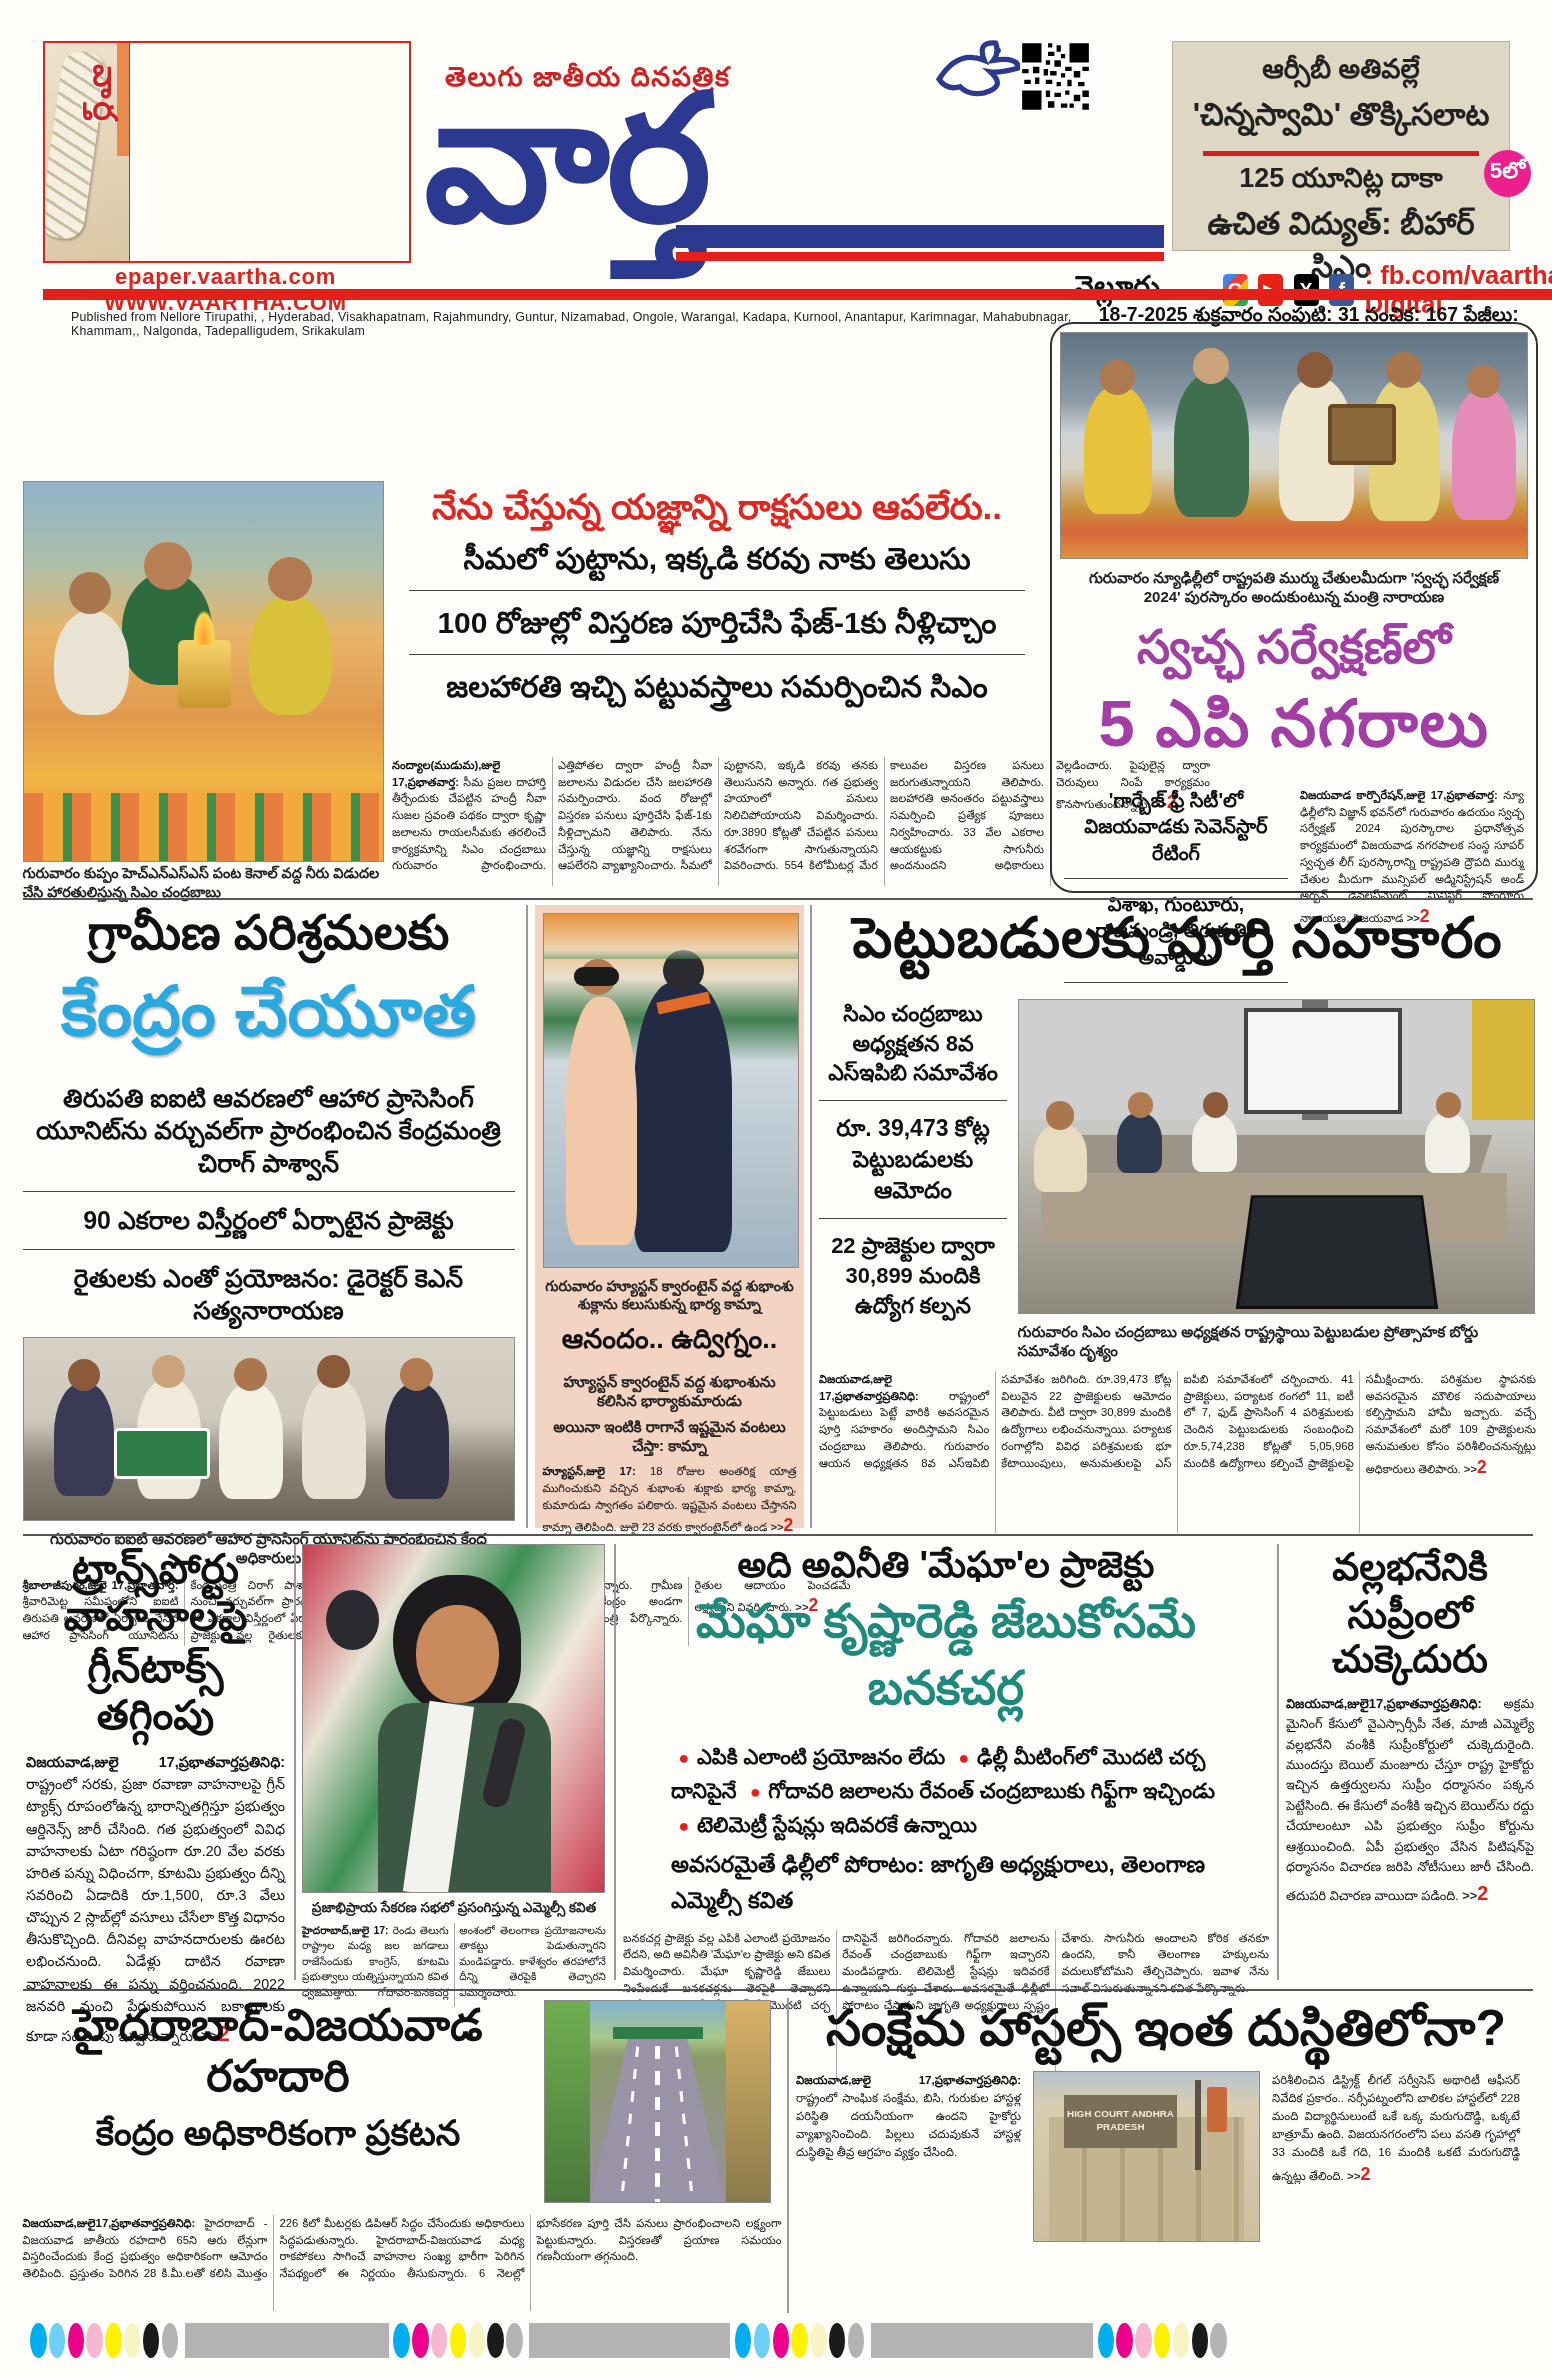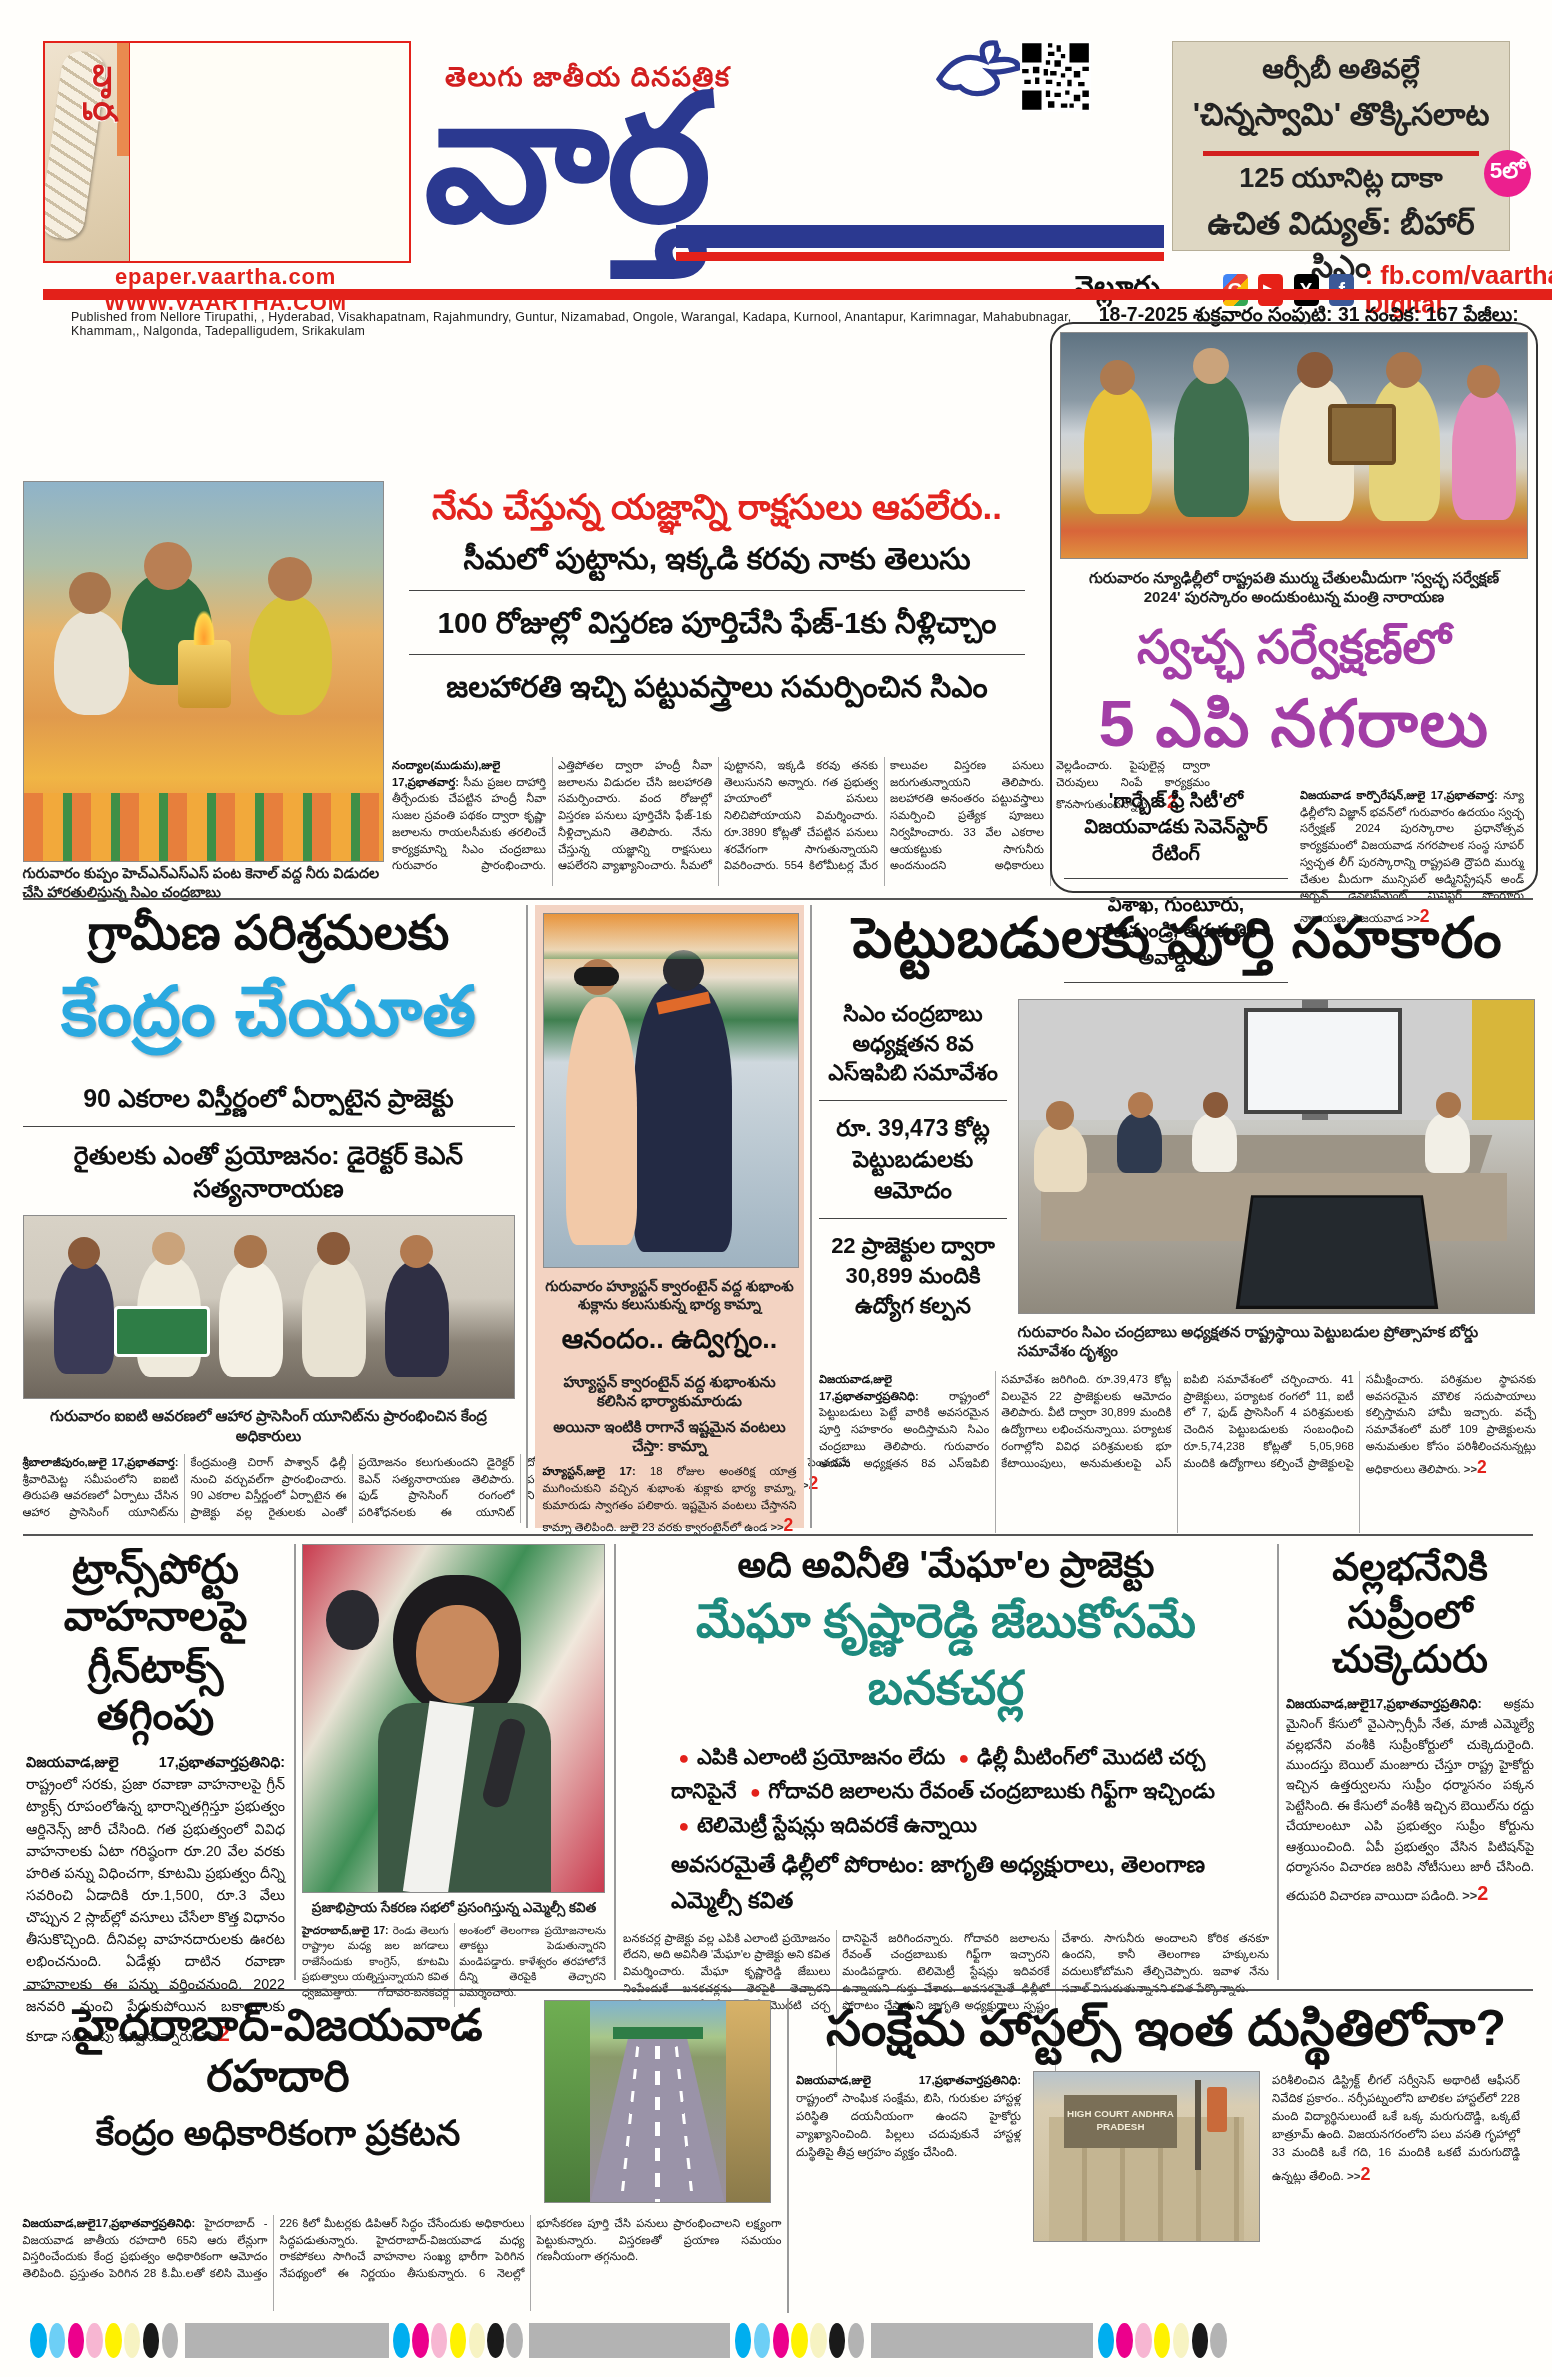--- a/index.html
+++ b/index.html
@@ -190,20 +190,21 @@
       </p>
     </div>
   </div>
 
   <div class="abs hr" style="left:22.5px;top:898px;width:1510px;"></div>
 
   <div class="abs" style="left:22.5px;top:905px;width:492px;">
     <div class="black-h">గ్రామీణ పరిశ్రమలకు</div>
     <div class="cyan-h">కేంద్రం చేయూత</div>
     <div style="margin-top:13.5px;">
+      <div class="deck deck-rule" style="font-size:25px;">తిరుపతి ఐఐటి ఆవరణలో ఆహార ప్రాసెసింగ్ యూనిట్‌ను వర్చువల్‌గా ప్రారంభించిన కేంద్రమంత్రి చిరాగ్ పాశ్వాన్</div>
       <div class="deck deck-rule" style="font-size:25px;">90 ఎకరాల విస్తీర్ణంలో ఏర్పాటైన ప్రాజెక్టు</div>
       <div class="deck" style="font-size:25px;">రైతులకు ఎంతో ప్రయోజనం: డైరెక్టర్ కెఎన్ సత్యనారాయణ</div>
     </div>
     <div class="photo" style="width:492px;height:184px;margin-top:10.5px;box-sizing:border-box;background:
          linear-gradient(180deg,#d8d2c6 0%,#cfc9bd 45%,#8a8276 70%,#6e665c 100%);">
       <div class="abs" style="left:30px;top:45px;width:60px;height:113px;background:#3a3a56;border-radius:45% 45% 20% 20%;"></div>
       <div class="abs" style="left:44px;top:21px;width:32px;height:32px;background:#8a5a3a;border-radius:50%;"></div>
       <div class="abs" style="left:113px;top:41px;width:64px;height:120px;background:#efeadc;border-radius:45% 45% 20% 20%;"></div>
       <div class="abs" style="left:128px;top:16.5px;width:33px;height:33px;background:#caa37b;border-radius:50%;"></div>
       <div class="abs" style="left:195px;top:45px;width:64px;height:116px;background:#f4f0e4;border-radius:45% 45% 20% 20%;"></div>

